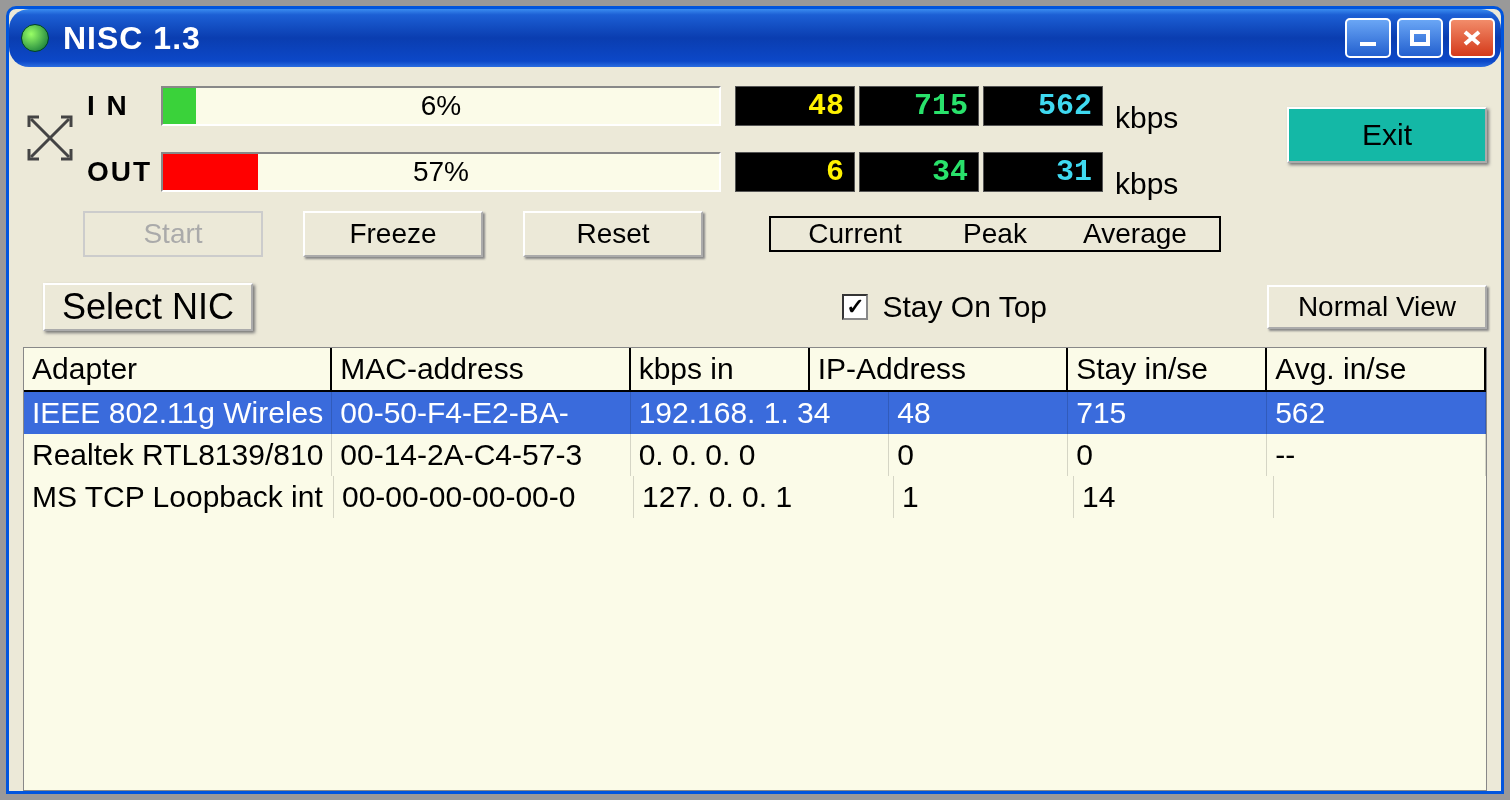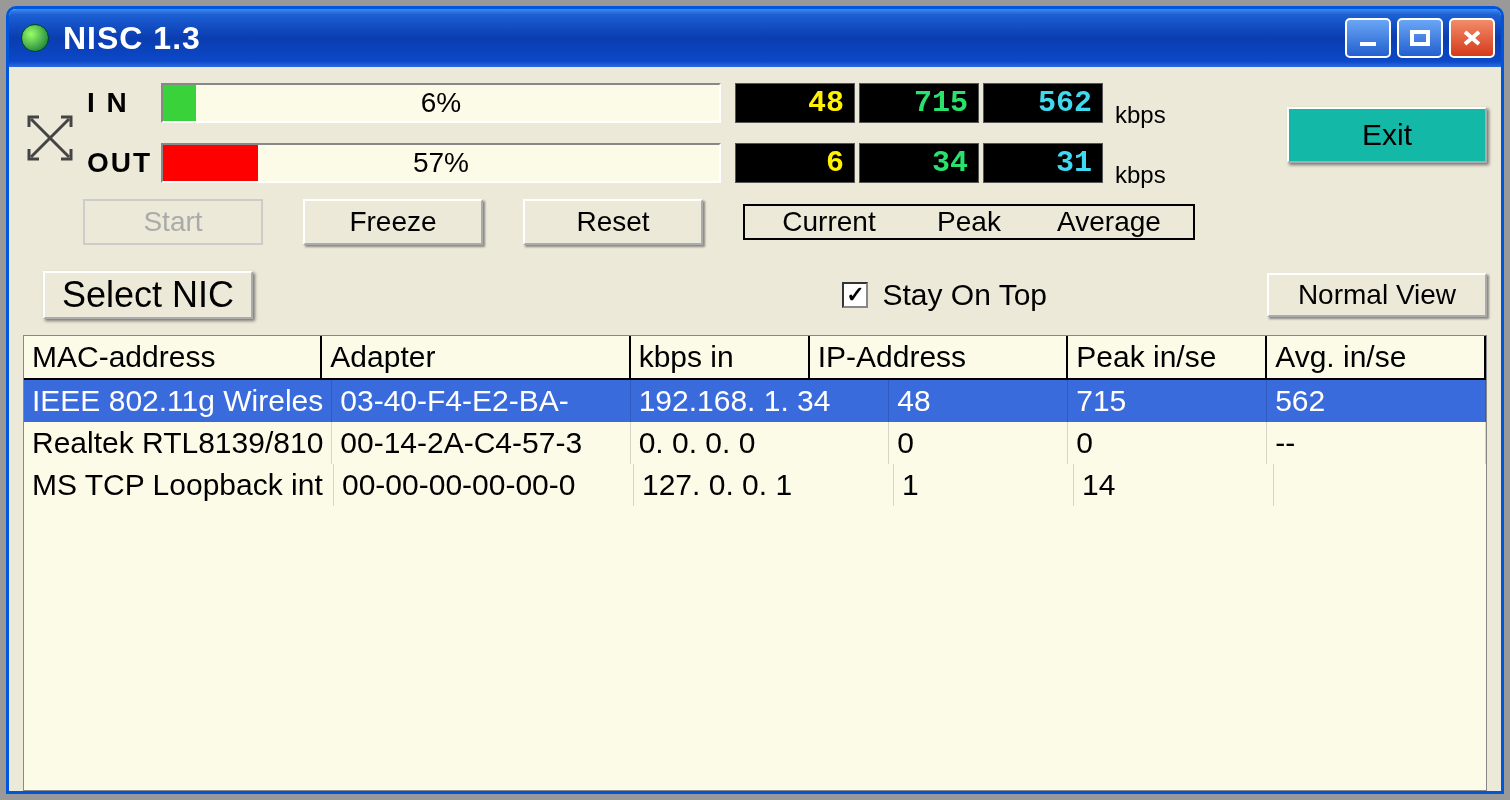--- a/index.html
+++ b/index.html
@@ -21,20 +21,21 @@
   flex-direction: column;
   overflow: hidden;
 }
 .titlebar {
   height: 58px;
   background: linear-gradient(to bottom, #3a8cf0 0%, #1c5fd4 10%, #0a3db0 50%, #0c48c8 90%, #2a6ce0 100%);
   display: flex;
   align-items: center;
   padding: 0 6px 0 12px;
   color: #fff;
+  border-radius: 20px;
 }
 .app-icon {
   width: 28px; height: 28px; border-radius: 50%;
   background: radial-gradient(circle at 35% 35%, #9f6, #063);
   border: 1px solid #042;
   margin-right: 14px;
 }
 .title-text { font-size: 32px; font-weight: bold; letter-spacing: 1px; }
 .title-spacer { flex: 1; }
 .win-btn {
@@ -88,38 +89,39 @@
 .led {
   width: 120px; height: 40px; background: #000;
   border: 1px solid #555; margin-right: 4px;
   display: flex; align-items: center; justify-content: flex-end;
   padding-right: 10px; font-size: 30px; font-weight: bold;
   font-family: "Consolas","Courier New",monospace;
 }
 .led.yellow { color: #fff200; }
 .led.green  { color: #29e26b; }
 .led.cyan   { color: #3fd9f0; }
-.unit { font-size: 24px; margin-left: 8px; margin-top: 24px; }
+.unit { font-size: 30px; margin-left: 8px; margin-top: 24px; }
 
 .btn-row {
   display: flex; align-items: center; margin-top: 10px;
 }
 .xp-btn {
   min-width: 180px; height: 46px;
   font-size: 28px;
   background: #ece9d8;
   border: 2px outset #fff;
   box-shadow: 2px 2px 2px #888;
   margin-right: 40px;
   cursor: pointer;
 }
 .xp-btn.disabled { color: #aaa; box-shadow: none; border: 2px solid #ccc; }
 .stat-labels {
   border: 2px solid #000;
   display: flex; padding: 0 14px; font-size: 28px;
+  margin-left: 26px;
 }
 .stat-labels span { width: 140px; text-align: center; }
 
 .right-col {
   width: 250px; display: flex; flex-direction: column; align-items: flex-end;
   padding-top: 30px;
 }
 .exit-btn {
   width: 200px; height: 56px; font-size: 30px;
   background: #14b8a6; border: 2px outset #fff;
@@ -261,31 +263,31 @@
       <div class="mid-spacer"></div>
       <div class="stayontop">
         <div class="checkbox">✓</div>
         <span>Stay On Top</span>
       </div>
       <button class="normal-view">Normal View</button>
     </div>
 
     <div class="grid">
       <div class="grid-header">
+        <div class="cell c0">Adapter</div>
         <div class="cell c1">MAC-address</div>
-        <div class="cell c0">Adapter</div>
         <div class="cell c3">kbps in</div>
         <div class="cell c2">IP-Address</div>
-        <div class="cell c4">Peak in/se</div>
+        <div class="cell c4">Stay in/se</div>
         <div class="cell c5">Avg. in/se</div>
       </div>
       <div id="grid-body">
           <div class="grid-row selected">
             <div class="cell c0">IEEE 802.11g Wireles</div>
-            <div class="cell c1">03-40-F4-E2-BA-</div>
+            <div class="cell c1">00-50-F4-E2-BA-</div>
             <div class="cell c2">192.168.  1. 34</div>
             <div class="cell c3">48</div>
             <div class="cell c4">715</div>
             <div class="cell c5">562</div>
           </div>
           <div class="grid-row">
             <div class="cell c0">Realtek RTL8139/810</div>
             <div class="cell c1">00-14-2A-C4-57-3</div>
             <div class="cell c2">  0.  0.  0.  0</div>
             <div class="cell c3">0</div>

